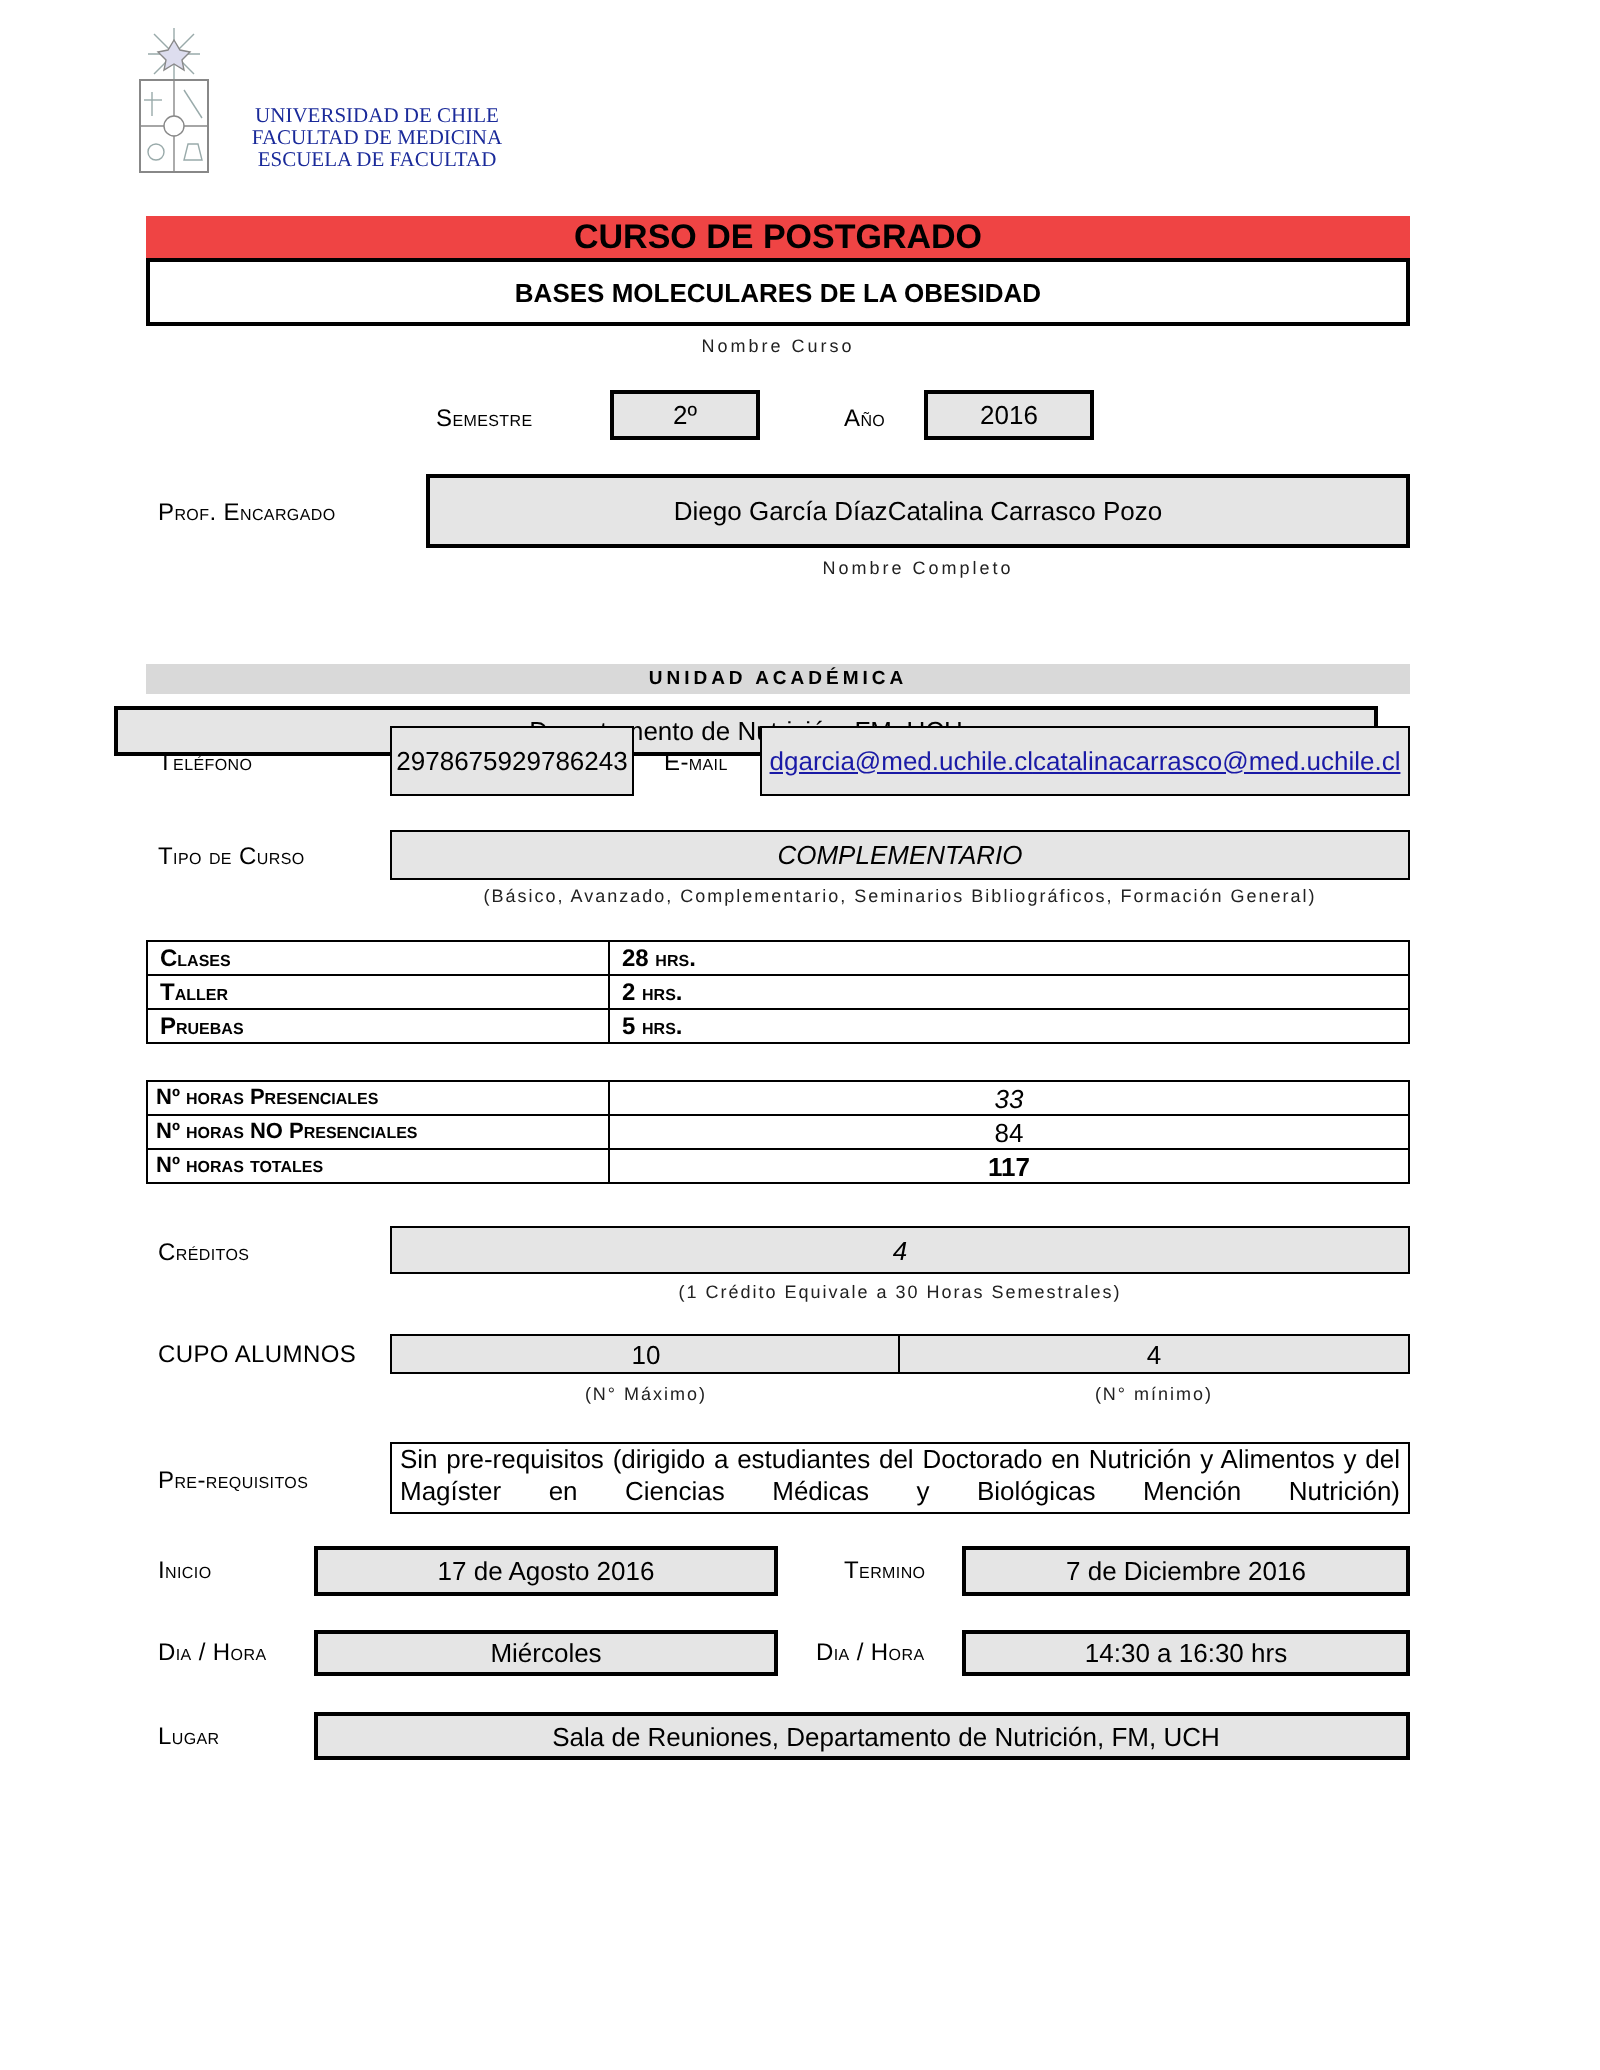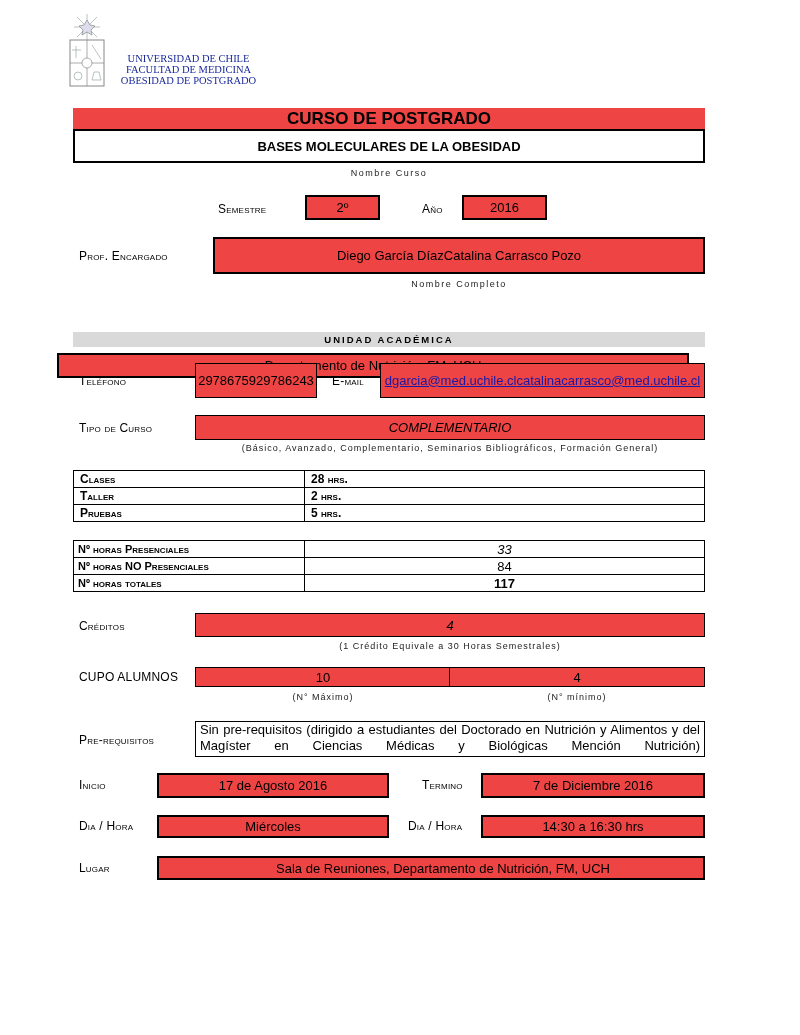--- a/index.html
+++ b/index.html
@@ -1,19 +1,19 @@
 <!DOCTYPE html>
 <html><head>
 <meta charset="utf-8">
 <style>
   * { box-sizing: border-box; margin: 0; padding: 0; }
   html, body { width: 800px; height: 1035px; background: #ffffff; }
   body { position: relative; font-family: "Liberation Sans", sans-serif; color: #000; overflow: hidden; }
   .abs { position: absolute; }
-  .box { position: absolute; border: 1.5px solid #000; background: #ef4444; display: flex; align-items: center; justify-content: center; text-align: center; }
+  .box { position: absolute; border: 1.5px solid #000; background: #e5e5e5; display: flex; align-items: center; justify-content: center; text-align: center; }
   .thick { border-width: 2px; }
   .lbl { position: absolute; font-weight: normal; font-size: 12px; font-variant: small-caps; letter-spacing: 0.2px; display: flex; align-items: center; }
   .cap { position: absolute; font-size: 9px; letter-spacing: 1.5px; color: #222; text-align: center; }
   .uni { position: absolute; left: 96px; top: 53px; width: 185px; text-align: center; font-family: "Liberation Serif", serif; font-size: 10.5px; color: #1a2a9a; line-height: 11px; }
   .title-bar { position: absolute; left: 73px; top: 108px; width: 632px; height: 21px; background: #ef4444; text-align: center; font-weight: bold; font-size: 17px; line-height: 21px; }
   .course-box { position: absolute; left: 73px; top: 129px; width: 632px; height: 34px; border: 2px solid #000; display: flex; align-items: center; justify-content: center; font-weight: bold; font-size: 13px; }
   .unit-bar { position: absolute; left: 73px; top: 332px; width: 632px; height: 15px; background: #d9d9d9; text-align: center; font-weight: bold; font-size: 9.5px; letter-spacing: 2px; line-height: 15px; }
   table.grid { position: absolute; border-collapse: collapse; border-radius: 16px; }
   table.grid td { border: 1.5px solid #000; font-size: 12px; padding: 0 6px; height: 17px; }
   .sc { font-variant: small-caps; font-weight: bold; }
@@ -39,21 +39,21 @@
     <line x1="8" y1="32" x2="8" y2="44"></line>
       <line x1="4" y1="36" x2="13" y2="36"></line>
     <line x1="24" y1="31" x2="33" y2="45"></line>
     <circle cx="10" cy="62" r="4"></circle>
     <path d="M24 66 L33 66 L31 58 L26 58 Z"></path>
   </g>
 </svg>
 <div class="uni">
   <div>UNIVERSIDAD DE CHILE</div>
   <div>FACULTAD DE MEDICINA</div>
-  <div>OBESIDAD DE POSTGRADO</div>
+  <div>ESCUELA DE FACULTAD</div>
 </div>
 
 <div class="title-bar">CURSO  DE  POSTGRADO</div>
 <div class="course-box">BASES MOLECULARES DE LA OBESIDAD</div>
 <div class="cap" style="left:73px;top:168px;width:632px;">Nombre  Curso</div>
 
 <div class="lbl" style="left:218px;top:199px;height:20px;">Semestre</div>
 <div class="box thick val" style="left:305px;top:195px;width:75px;height:25px;">2º</div>
 <div class="lbl" style="left:422px;top:199px;height:20px;">Año</div>
 <div class="box thick val" style="left:462px;top:195px;width:85px;height:25px;">2016</div>

